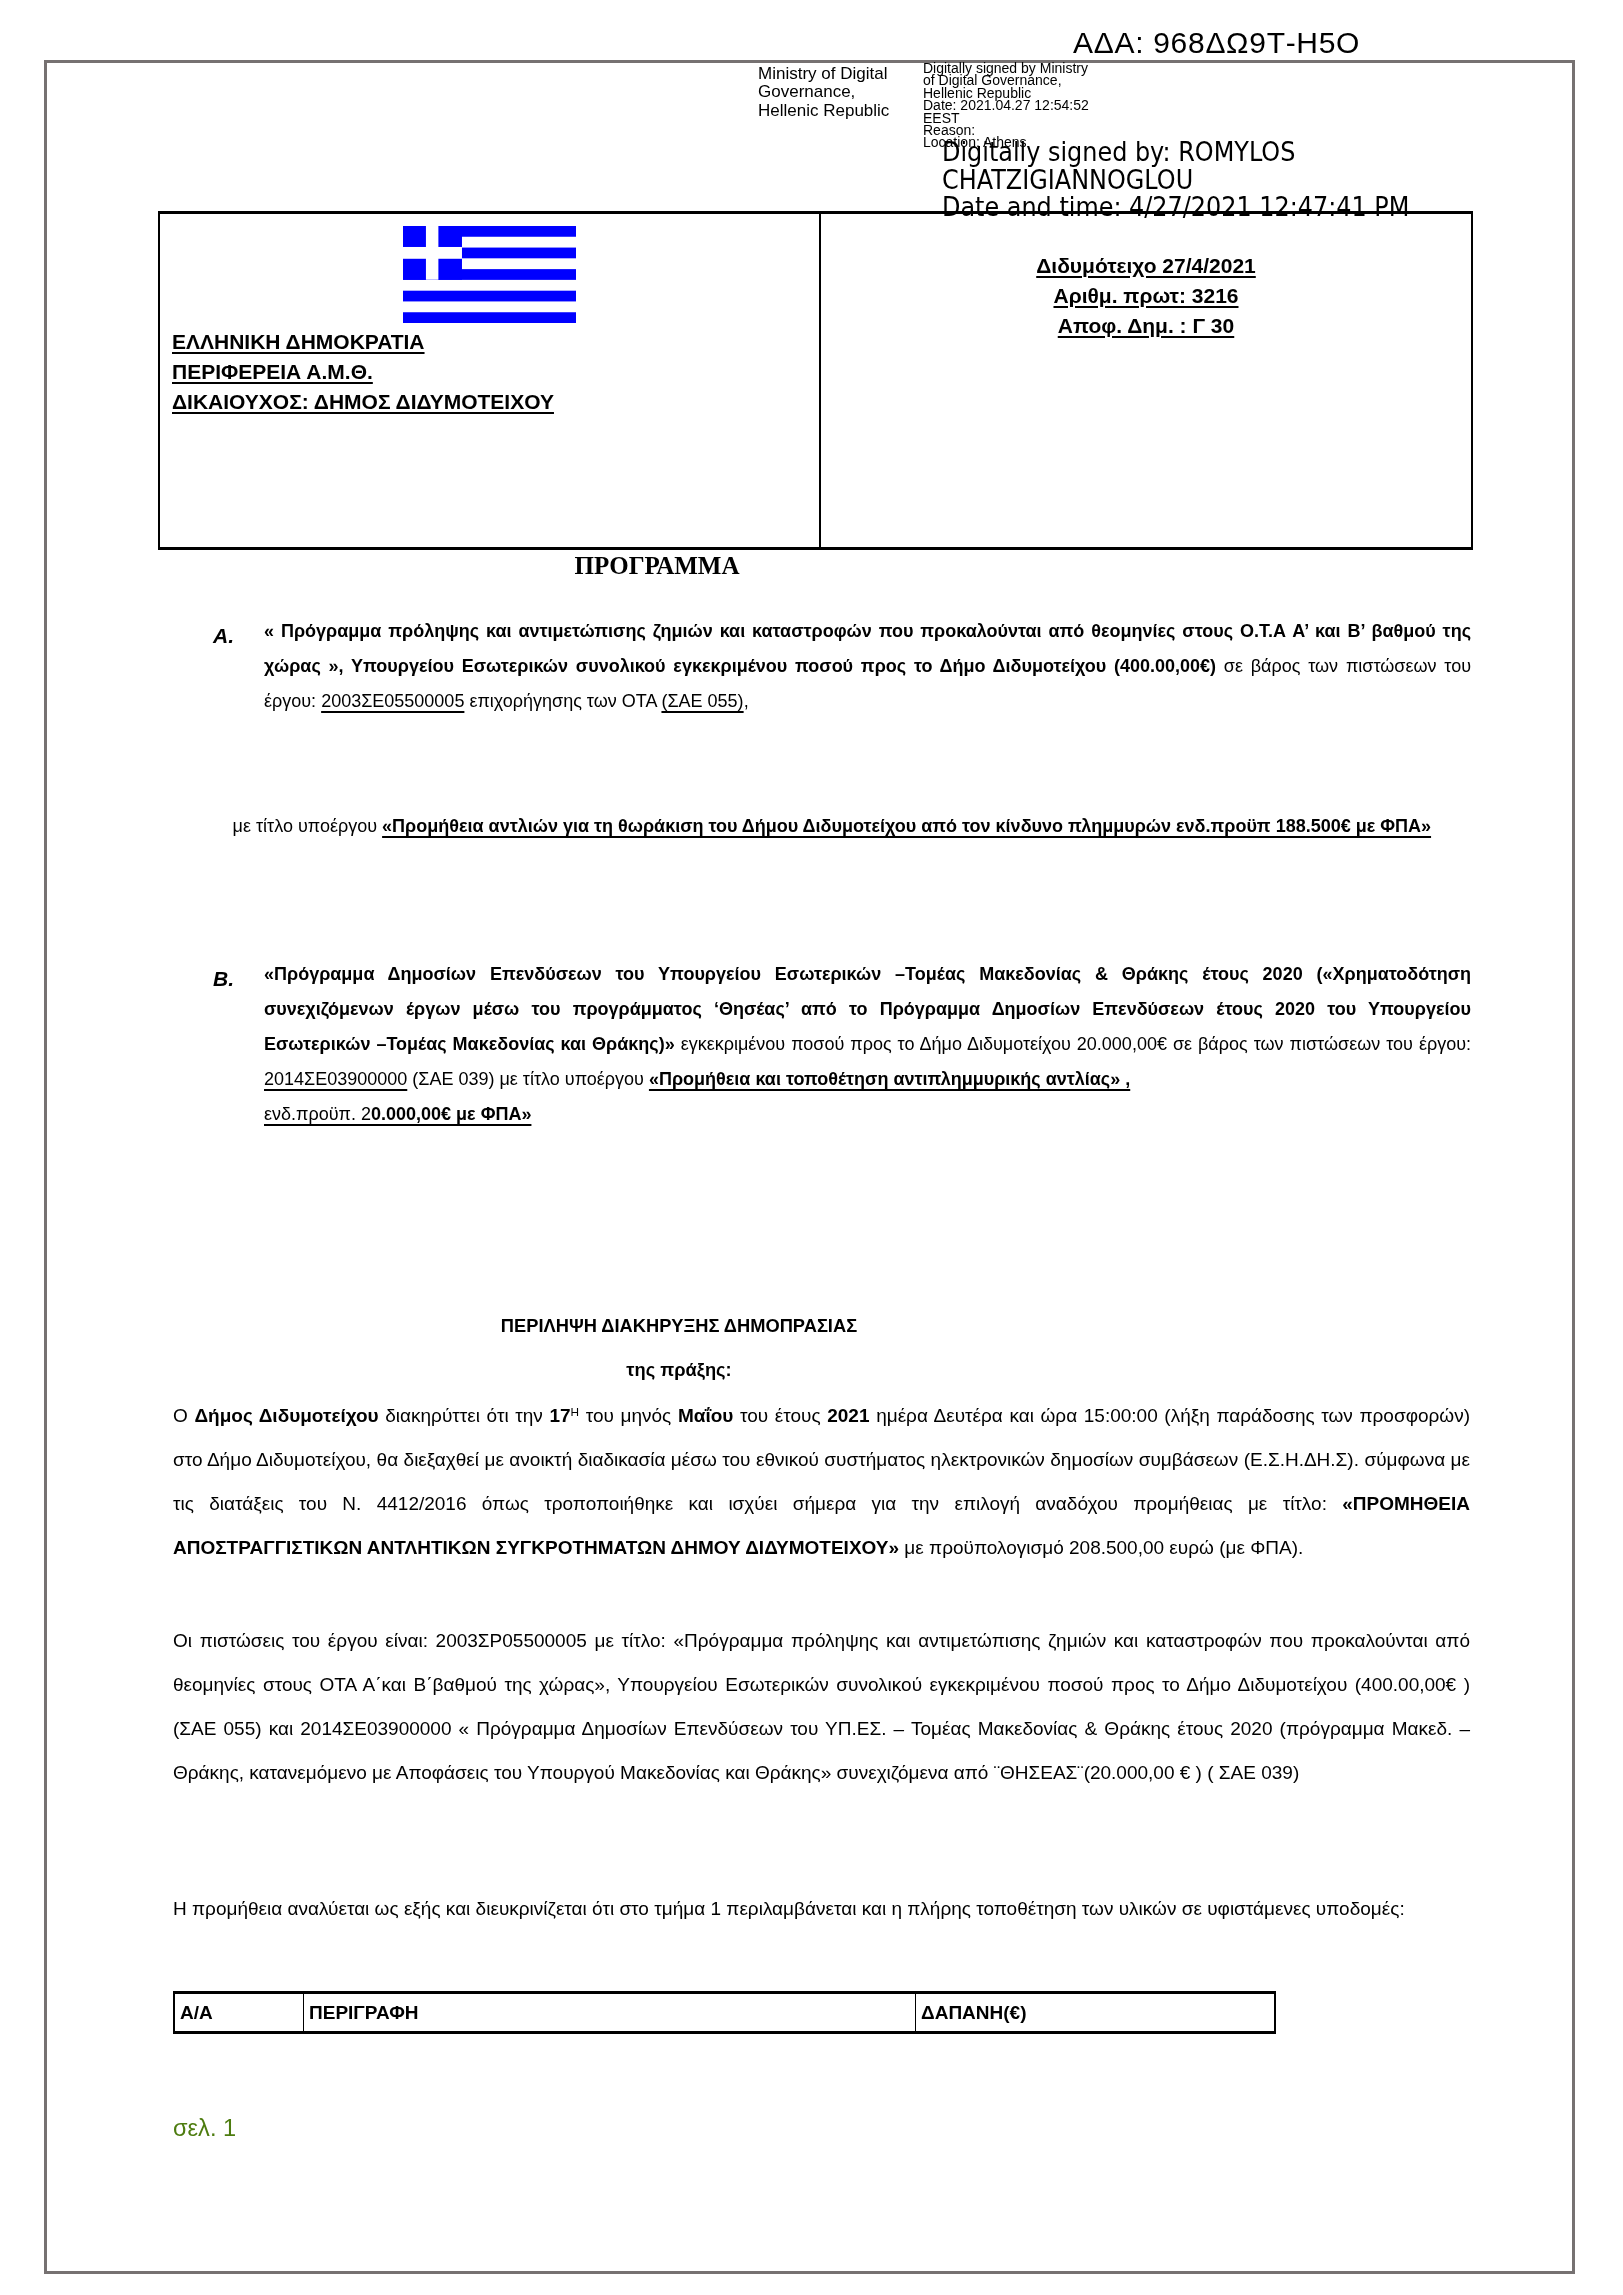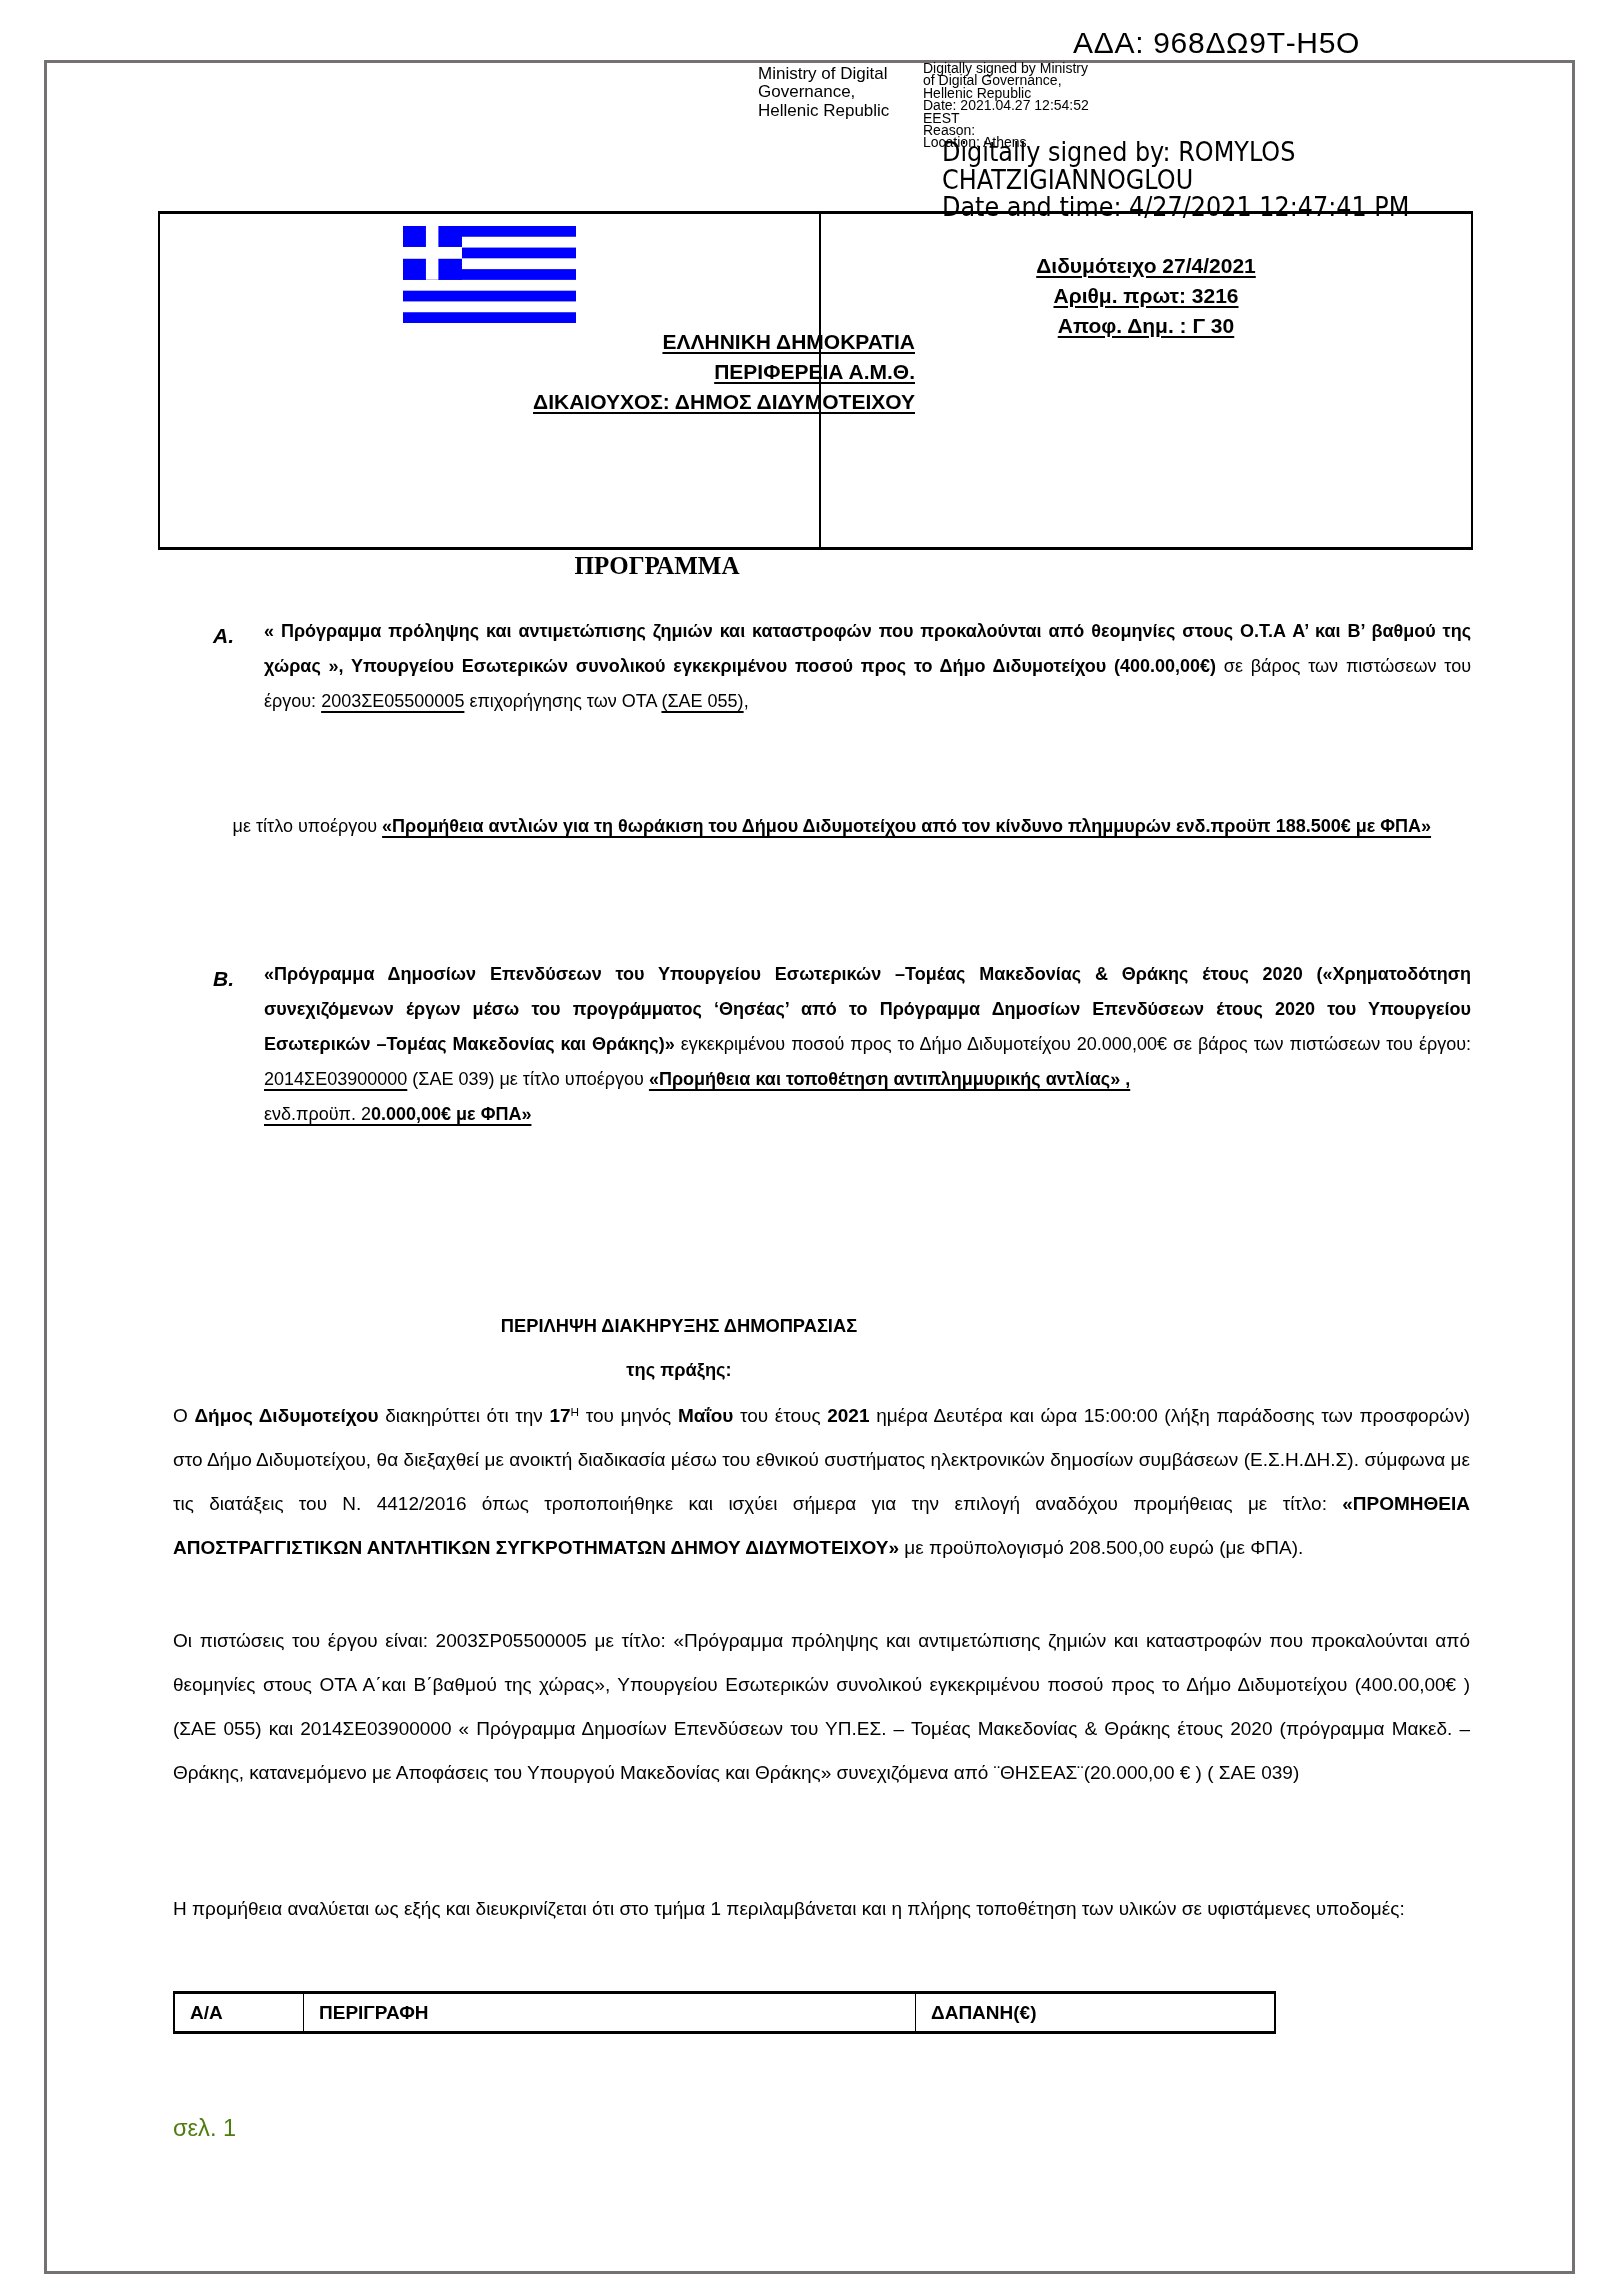--- a/index.html
+++ b/index.html
@@ -10,21 +10,21 @@
                  border:3.3px solid #767171; box-sizing:border-box; }
   .ada { left:1073px; top:26px; font-size:30px; font-family:"Liberation Sans", sans-serif; letter-spacing:0.7px; }
   .ministry { left:758px; top:65px; font-size:17px; line-height:18.3px; font-family:"Liberation Sans", sans-serif; }
   .sigdetail { left:923px; top:62px; font-size:14px; line-height:12.4px; font-family:"Liberation Sans", sans-serif; }
   .sig2 { left:942px; top:139px; font-size:26px; line-height:27.5px; font-family:"DejaVu Sans", sans-serif; font-weight:normal; transform:scaleX(0.92); transform-origin:left top; }
 
   .header-table { position:absolute; left:158px; top:211px; width:1315px; height:339px;
                   border-top:3.3px solid #000; border-bottom:3.3px solid #000; border-left:2px solid #000; border-right:2px solid #000; box-sizing:border-box; }
   .header-divider { position:absolute; left:659px; top:0; bottom:0; border-left:2px solid #000; }
   .flag { position:absolute; left:243px; top:11.8px; width:173px; height:97px; }
-  .hdr-left { position:absolute; left:0; width:755px; top:113px; text-align:right; font-weight:bold;
+  .hdr-left { position:absolute; left:12px; width:755px; top:113px; text-align:left; font-weight:bold;
               font-size:21px; line-height:30px; font-family:"Liberation Sans Narrow","Liberation Sans",sans-serif; }
   .hdr-left div, .hdr-right div { text-decoration:underline; text-decoration-thickness:2px; text-underline-offset:3.3px; }
   .hdr-right { position:absolute; left:661px; right:0; top:37px; text-align:center; font-weight:bold;
                font-size:21px; line-height:30px; }
 
   .programma { left:0; width:1314px; top:552px; text-align:center; font-family:"Liberation Serif", serif;
                font-weight:bold; font-size:25px; }
 
   .para { position:absolute; font-size:18px; line-height:35px; text-align:justify; }
   .para b { font-weight:bold; }
@@ -32,21 +32,21 @@
   .marker { position:absolute; font-weight:bold; font-style:italic; font-size:21px; }
 
   .sec-title { left:0; width:1358px; text-align:center; font-weight:bold; font-size:18.3px; }
   .body-text { position:absolute; left:173px; width:1297px; font-size:19px; line-height:44px; text-align:justify; }
   .body-text b { font-weight:bold; }
   sup { font-size:11.8px; vertical-align:top; position:relative; top:-3.9px; }
 
   .items-table { position:absolute; left:173px; top:1991px; width:1103px; height:43px;
                  border-top:3.3px solid #000; border-bottom:3.3px solid #000; border-left:2px solid #000; border-right:2px solid #000; box-sizing:border-box;
                  display:flex; font-weight:bold; font-size:19px; }
-  .items-table .cell { display:flex; align-items:center; padding-left:15px; box-sizing:border-box; height:100%; }
+  .items-table .cell { display:flex; align-items:center; padding-left:5px; box-sizing:border-box; height:100%; }
   .items-table .c1 { width:129px; border-right:1.3px solid #000; }
   .items-table .c2 { width:612px; border-right:1.3px solid #000; }
   .items-table .c3 { flex:1; }
 
   .page-num { left:173px; top:2115px; font-size:23.6px; color:#4d7c0f; }
 </style>
 </head>
 <body>
 
 <div class="page-border"></div>

